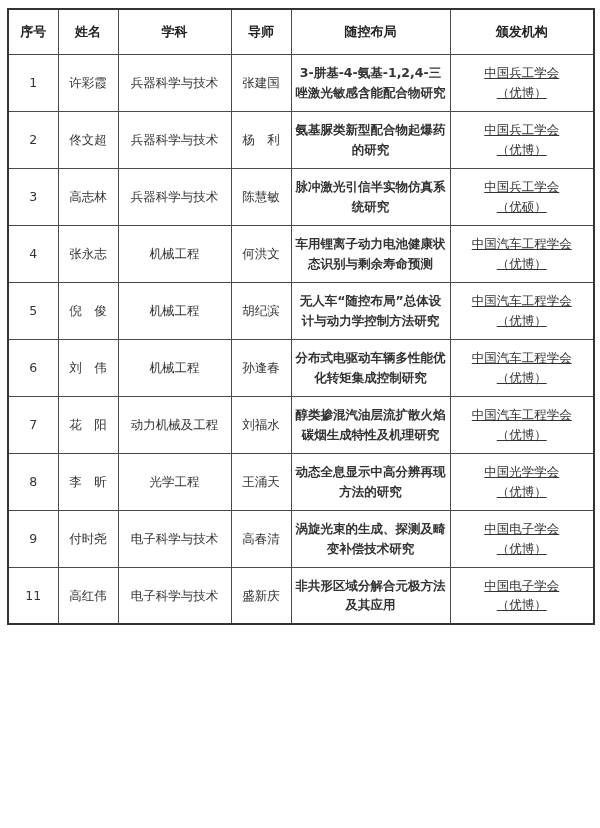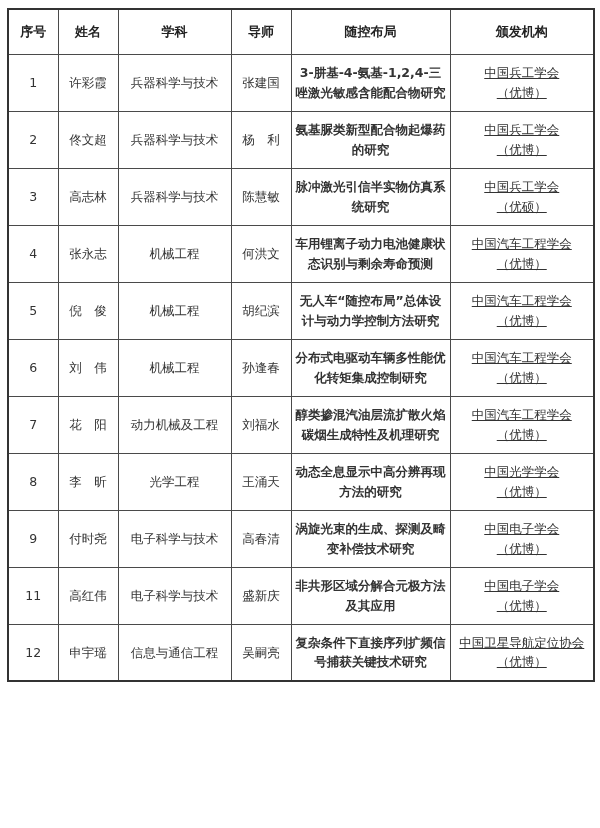--- a/index.html
+++ b/index.html
@@ -179,26 +179,15 @@
         <td>11</td>
         <td>高红伟</td>
         <td>电子科学与技术</td>
         <td>盛新庆</td>
         <td class="thesis">非共形区域分解合元极方法及其应用</td>
         <td>
           <span class="org-line">中国电子学会</span>
           <span class="award-line">（优博）</span>
         </td>
       </tr>
-      <tr>
-        <td>12</td>
-        <td>申宇瑶</td>
-        <td>信息与通信工程</td>
-        <td>吴嗣亮</td>
-        <td class="thesis">复杂条件下直接序列扩频信号捕获关键技术研究</td>
-        <td>
-          <span class="org-line">中国卫星导航定位协会</span>
-          <span class="award-line">（优博）</span>
-        </td>
-      </tr>
     </tbody>
   </table>
 </div>
 
 </body></html>

